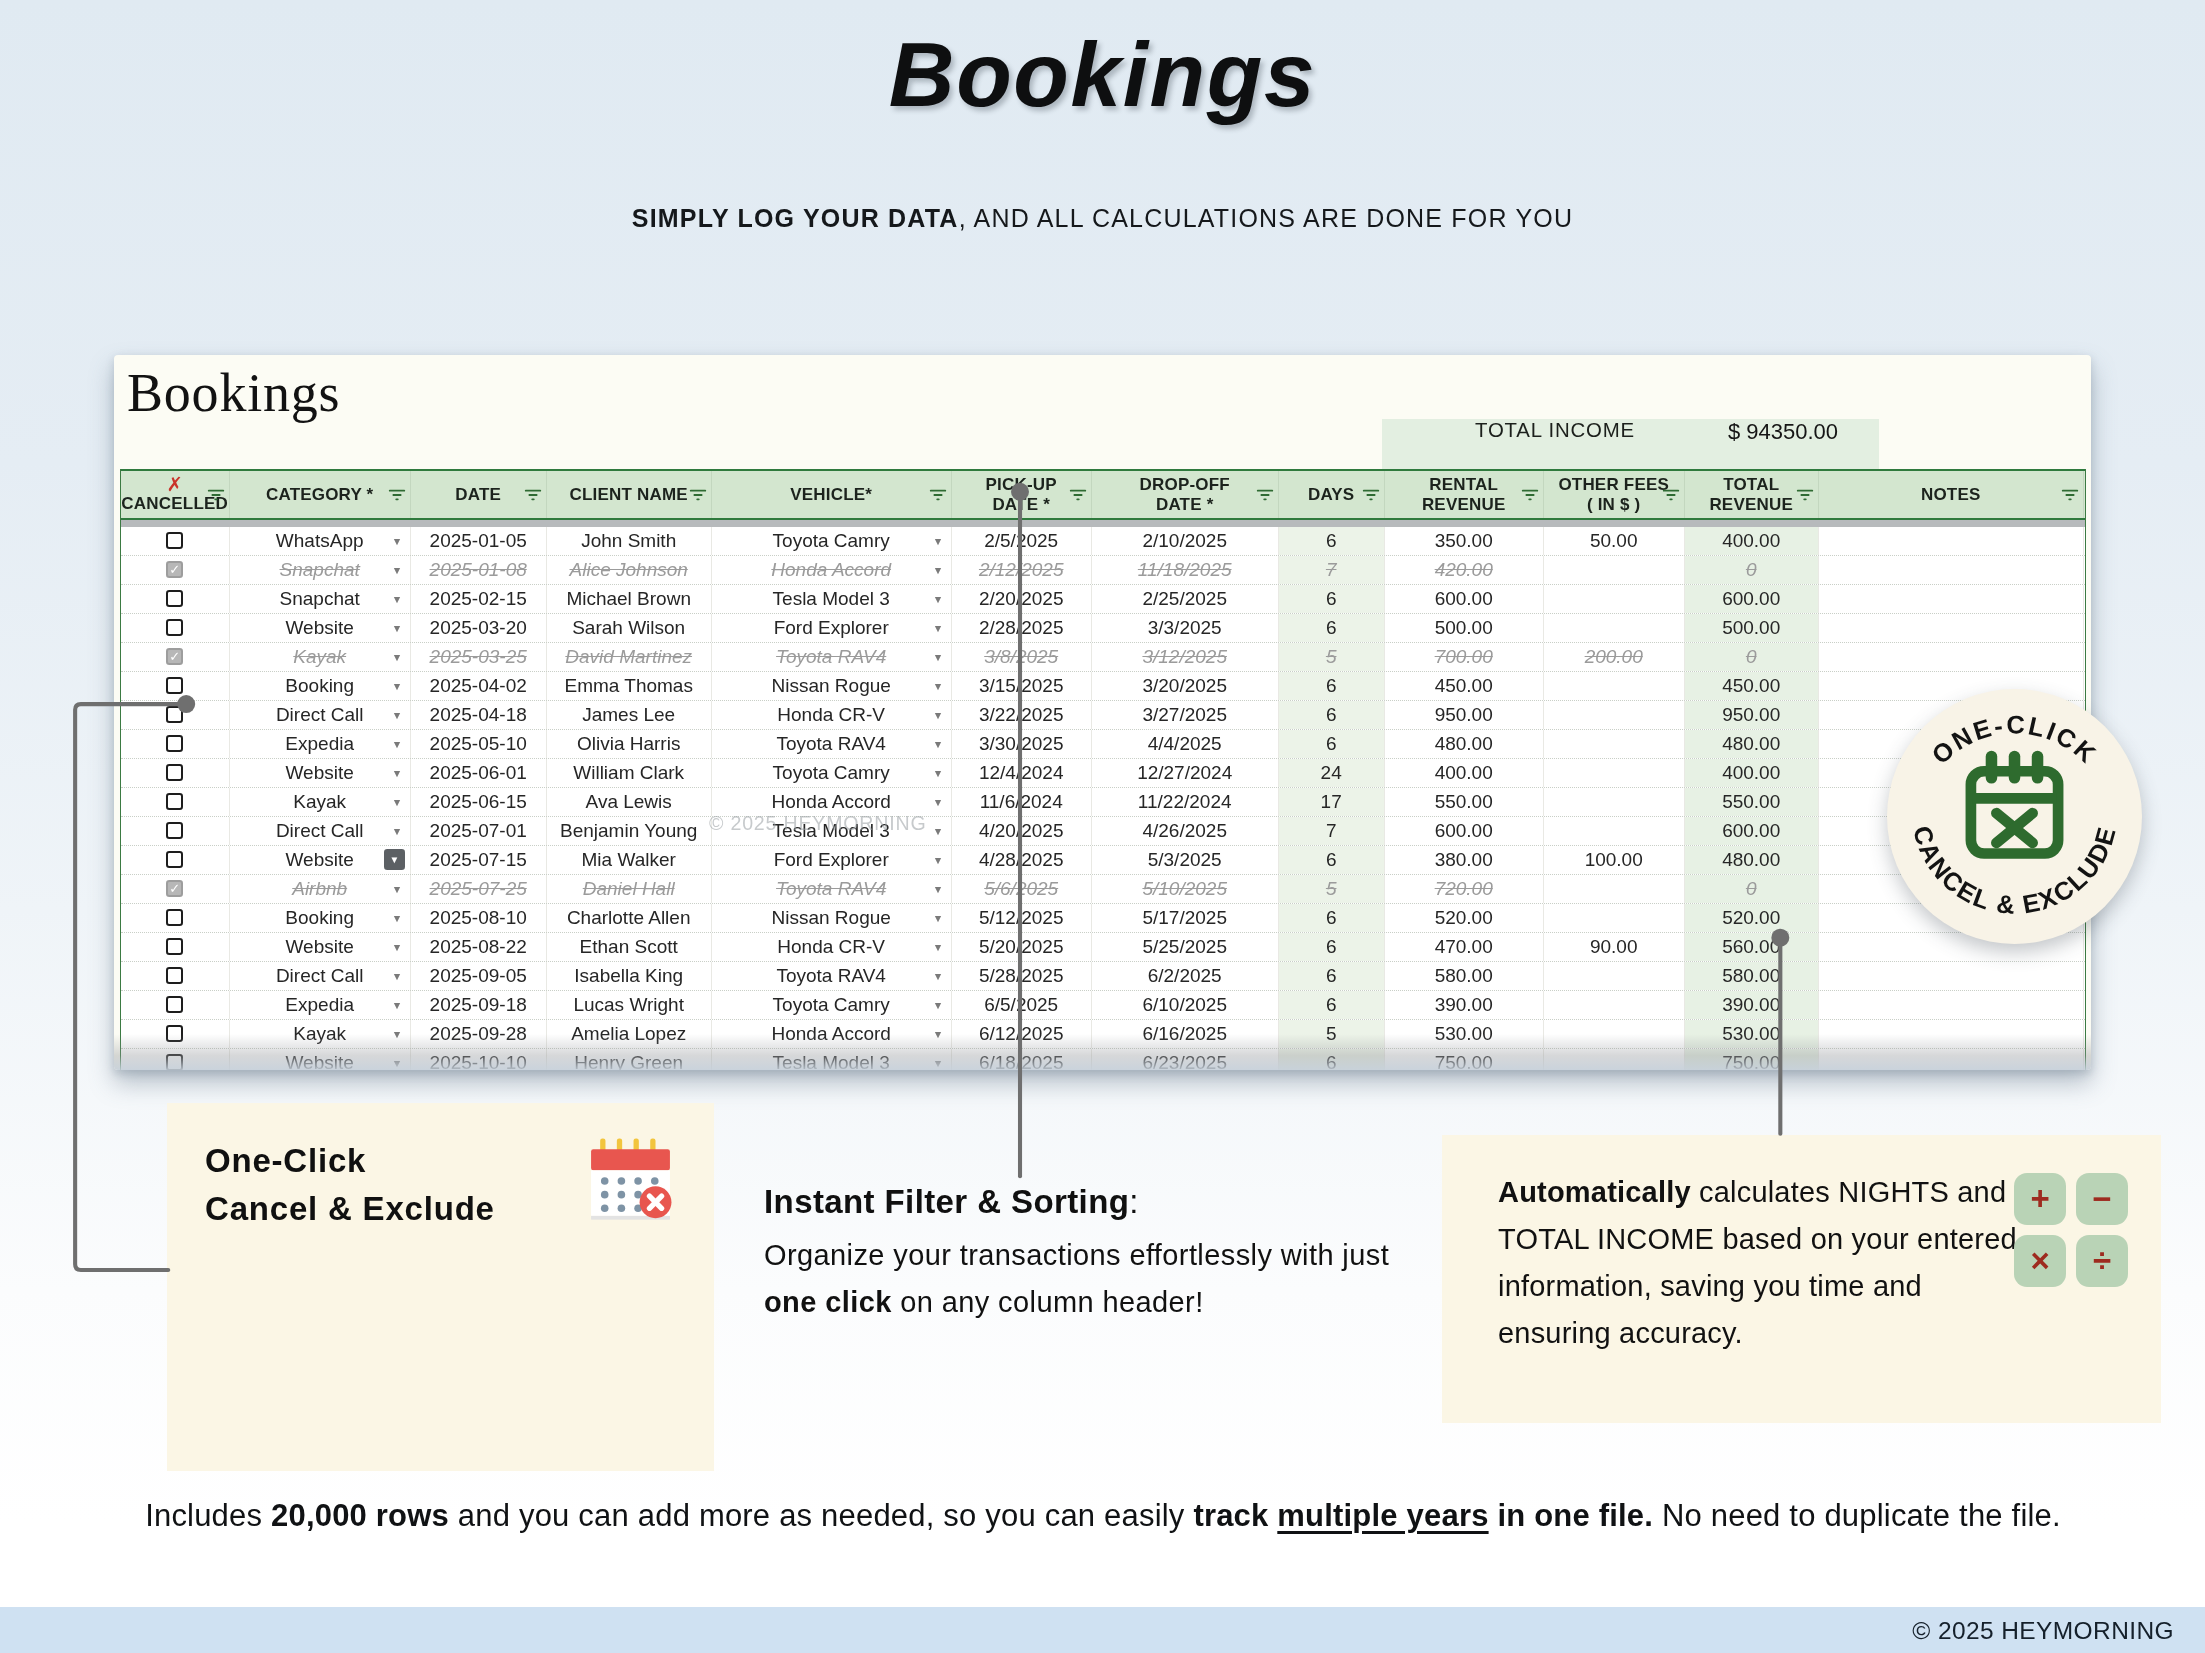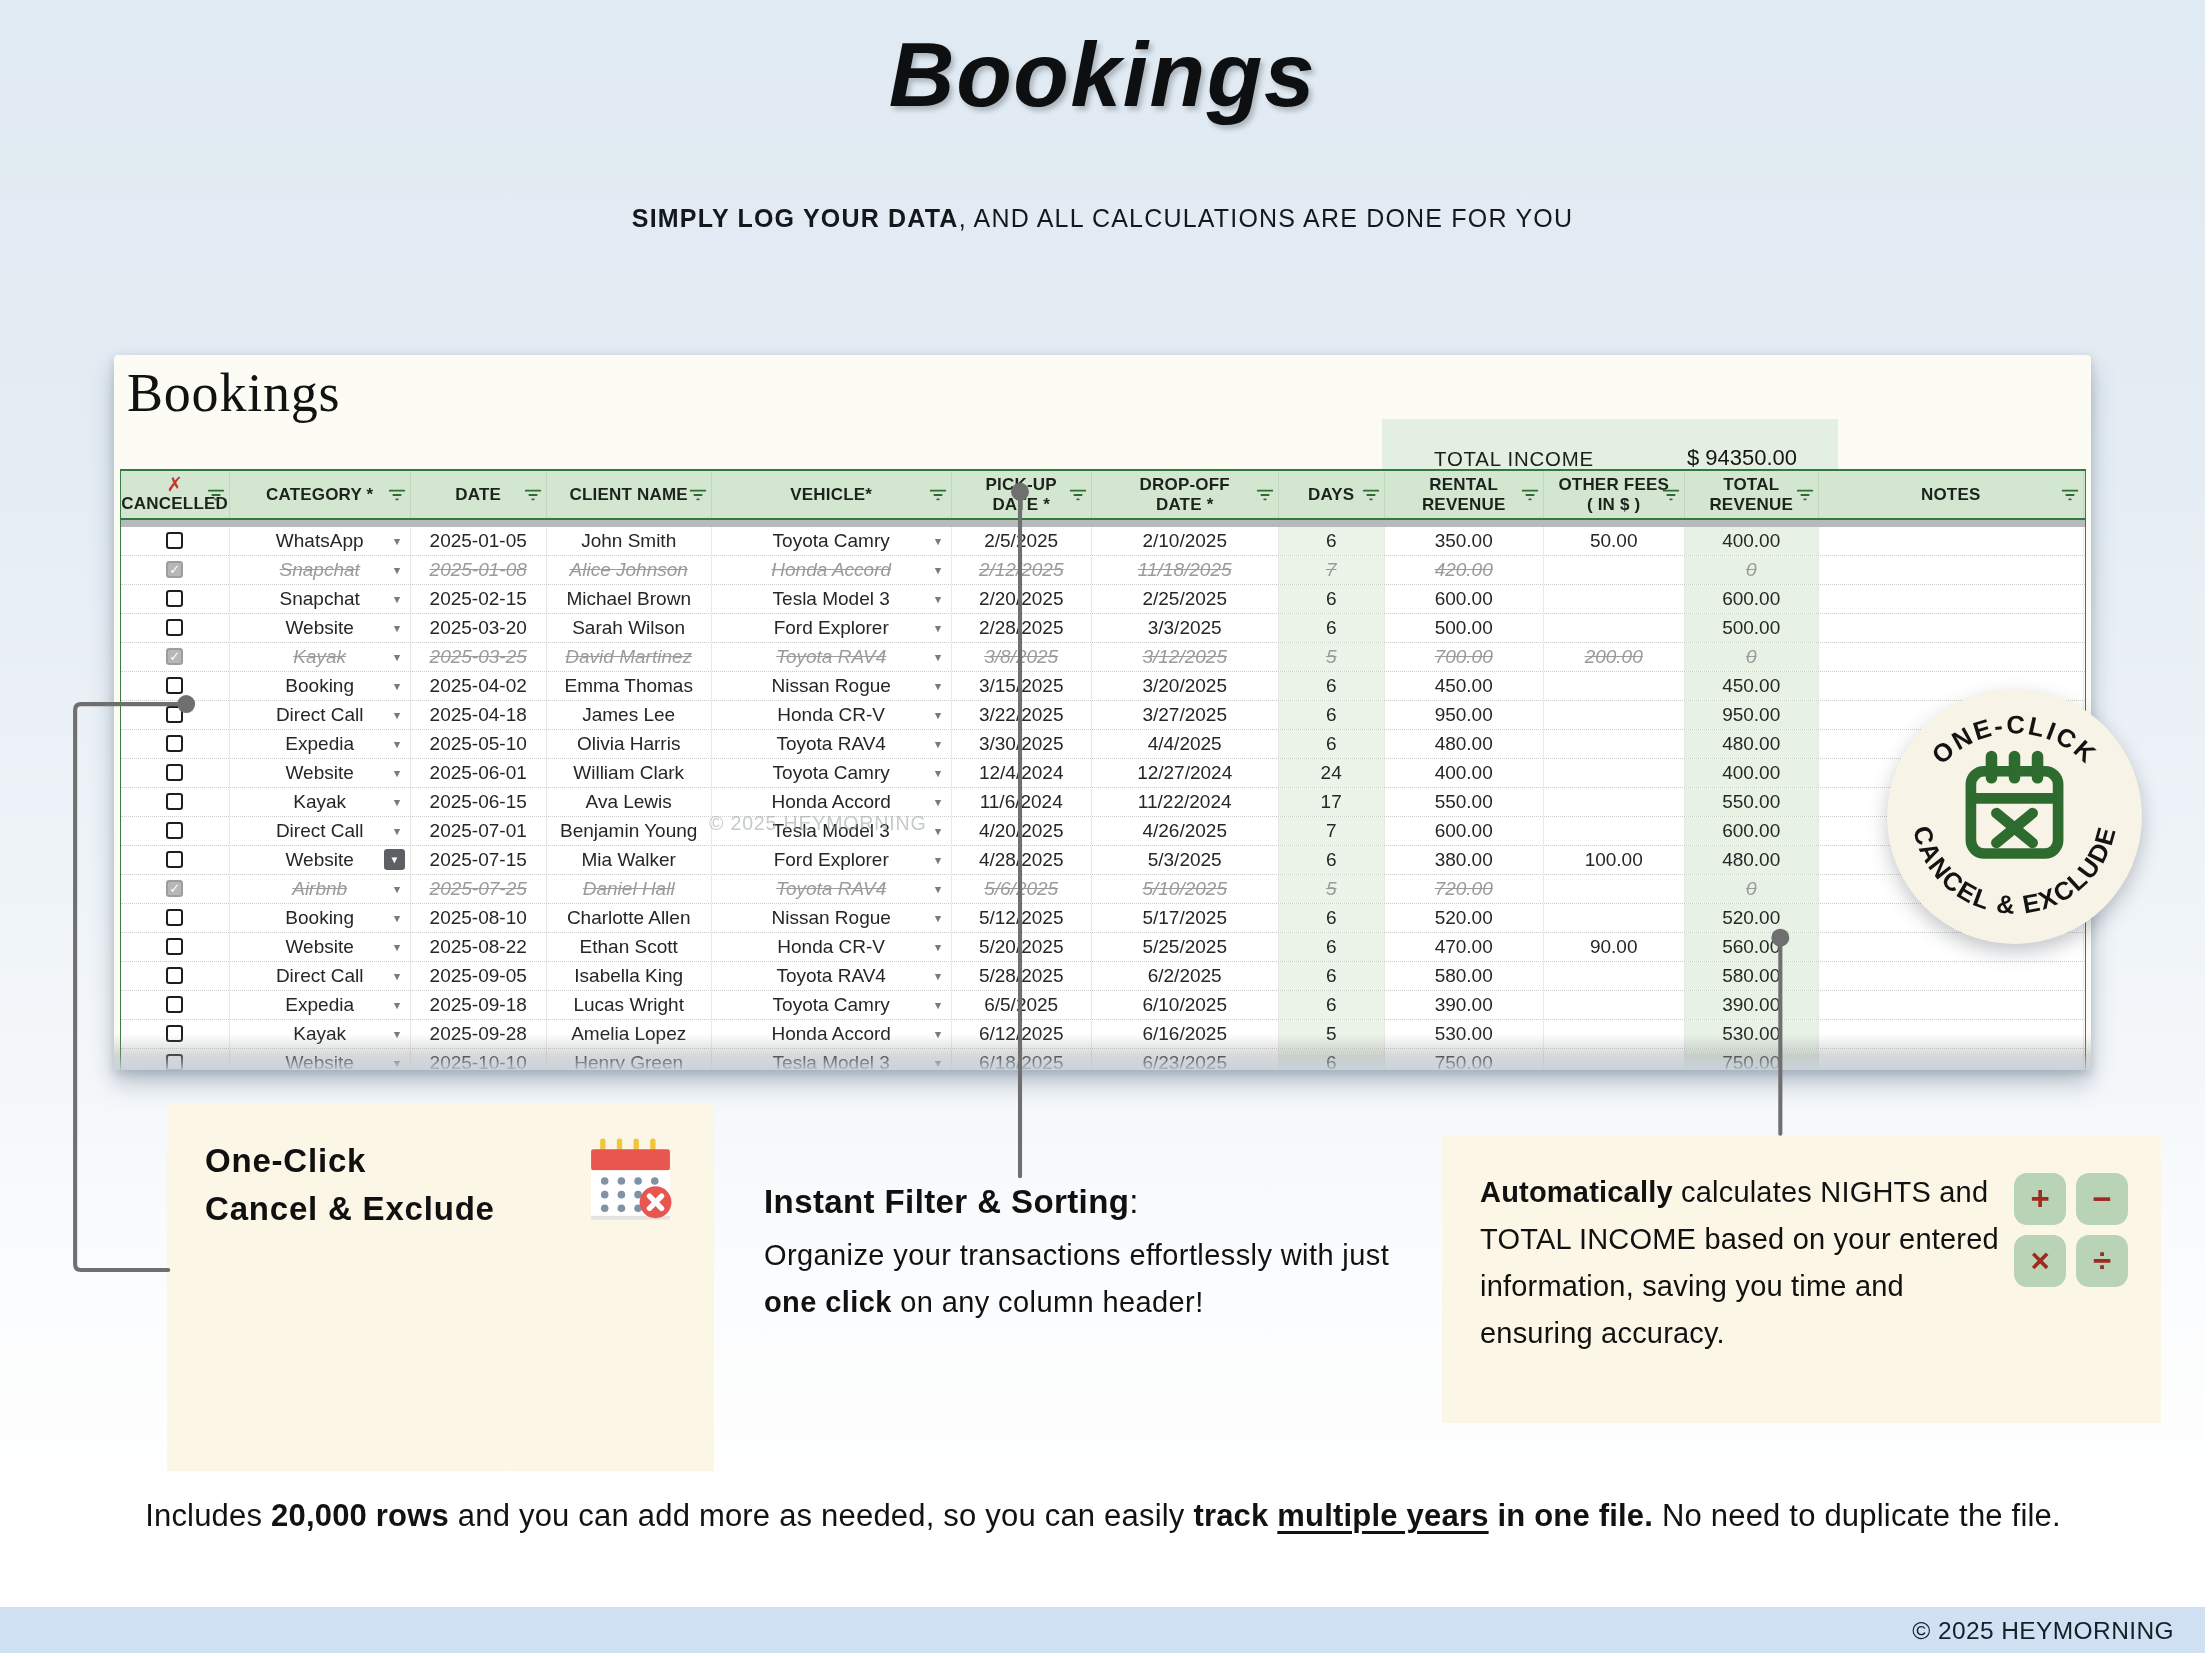--- a/index.html
+++ b/index.html
@@ -24,21 +24,21 @@
     position:absolute;left:114px;top:355px;width:1977px;height:715px;
     background:#fcfcf4;border-radius:4.1px;overflow:hidden;z-index:1;
     box-shadow:0 13px 24.5px rgba(80,100,120,.38),0 3.3px 8.2px rgba(80,100,120,.22);
   }
   .sheet-title{
     position:absolute;left:13px;top:6.5px;font-family:"Liberation Serif","DejaVu Serif",serif;
     font-size:54px;color:#121212;letter-spacing:0.8px;
   }
   .income-band{
     position:absolute;left:1268px;top:64px;width:456px;height:52px;
-    background:#e3efe1;display:flex;align-items:flex-end;
+    background:#e3efe1;display:flex;align-items:flex-start;padding-left:41px;
   }
   .income-label{flex:1;text-align:center;font-size:20.4px;letter-spacing:0.8px;color:#1c201c;}
   .income-value{width:192px;text-align:center;font-size:22px;color:#151515;}
   .grid{
     position:absolute;left:5.7px;top:114px;width:1964px;
     border-left:1.6px solid #3b7a42;border-right:1.6px solid #3b7a42;
   }
   .hrow{
     display:grid;height:47px;background:#d3e6cf;
     border-top:2.5px solid #2f7a3d;border-bottom:2.5px solid #2f7a3d;
@@ -87,21 +87,21 @@
   .callout-box{position:absolute;background:#fbf6e5;z-index:4;}
   .co-left{left:167px;top:1103px;width:547px;height:368px;padding:34px 38px;box-sizing:border-box;}
   .co-left-head{display:flex;justify-content:space-between;align-items:flex-start;}
   .co-title{font-size:33px;font-weight:bold;color:#101010;line-height:1.45;white-space:pre-line;letter-spacing:0.8px;}
   .co-body{font-size:29px;color:#111;line-height:1.62;margin-top:21px;letter-spacing:0.4px;}
   .co-mid{position:absolute;left:764px;top:1183px;width:662px;z-index:4;}
   .co-mid .t{font-size:33px;color:#101010;letter-spacing:0.4px;}
   .co-mid .t .b{font-weight:bold;text-align:right;}
   .co-mid .body{font-size:29px;color:#111;line-height:1.6;margin-top:11.4px;letter-spacing:0.4px;}
   .co-mid .body .b{font-weight:bold;}
-  .co-right{left:1442px;top:1135px;width:719px;height:288px;padding:34px 38px;box-sizing:border-box;}
+  .co-right{left:1442px;top:1135px;width:719px;height:288px;padding:34px 56px;box-sizing:border-box;}
   .co-right .body{font-size:29px;color:#111;line-height:1.62;width:523px;letter-spacing:0.2px;}
   .co-right .body .b{font-weight:bold;}
   .mathgrid{
     position:absolute;right:33px;top:38px;display:grid;grid-template-columns:52px 52px;gap:9.8px;
   }
   .mathkey{
     width:52px;height:52px;background:#b9d3b6;border-radius:13px;color:#9e2b1f;
     font-size:33px;font-weight:bold;display:flex;align-items:center;justify-content:center;
   }
   

